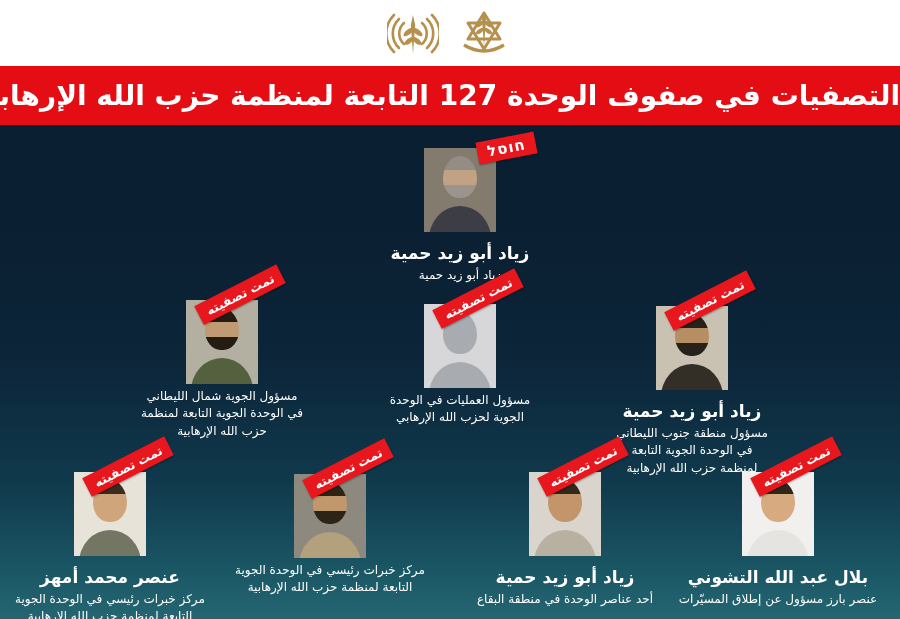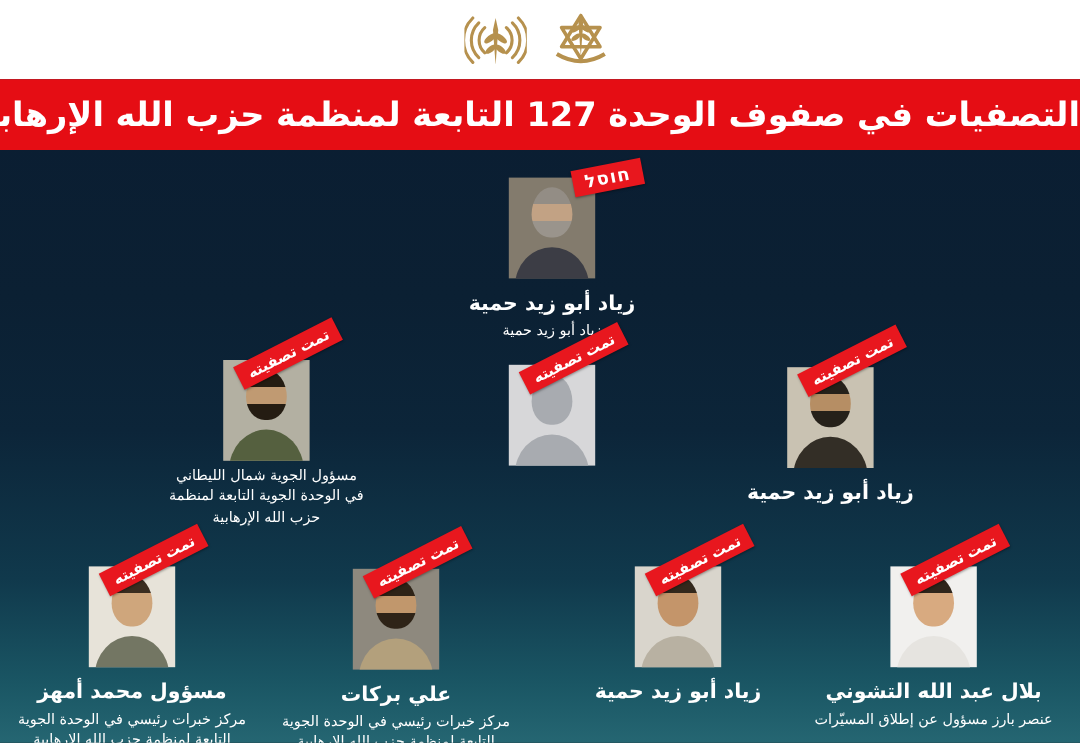--- a/index.html
+++ b/index.html
@@ -167,60 +167,65 @@
 في الوحدة الجوية التابعة لمنظمة
 حزب الله الإرهابية</div>
   </div>
 
   <div class="person pos2">
     <div class="stamp">تمت تصفيته</div>
     <div class="photo ph2">
       <span class="head"></span>
       <span class="torso"></span>
     </div>
+    <div class="prole">مسؤول العمليات في الوحدة
+الجوية لحزب الله الإرهابي</div>
   </div>
 
   <div class="person pos3">
     <div class="stamp">تمت تصفيته</div>
     <div class="photo ph3">
       <span class="head"></span>
       <span class="torso"></span>
     </div>
     <div class="pname">زياد أبو زيد حمية</div>
+    <div class="prole">مسؤول منطقة جنوب الليطاني
+في الوحدة الجوية التابعة
+لمنظمة حزب الله الإرهابية</div>
   </div>
 
   <div class="person pos4">
     <div class="stamp">تمت تصفيته</div>
     <div class="photo ph4">
       <span class="head"></span>
       <span class="torso"></span>
     </div>
-    <div class="pname">مسؤول محمد أمهز</div>
+    <div class="pname">عنصر محمد أمهز</div>
     <div class="prole">مركز خبرات رئيسي في الوحدة الجوية
 التابعة لمنظمة حزب الله الإرهابية</div>
   </div>
 
   <div class="person pos5">
     <div class="stamp">تمت تصفيته</div>
     <div class="photo ph5">
       <span class="head"></span>
       <span class="torso"></span>
     </div>
-    <div class="pname">علي بركات</div>
     <div class="prole">مركز خبرات رئيسي في الوحدة الجوية
 التابعة لمنظمة حزب الله الإرهابية</div>
   </div>
 
   <div class="person pos6">
     <div class="stamp">تمت تصفيته</div>
     <div class="photo ph6">
       <span class="head"></span>
       <span class="torso"></span>
     </div>
     <div class="pname">زياد أبو زيد حمية</div>
+    <div class="prole">أحد عناصر الوحدة في منطقة البقاع</div>
   </div>
 
   <div class="person pos7">
     <div class="stamp">تمت تصفيته</div>
     <div class="photo ph7">
       <span class="head"></span>
       <span class="torso"></span>
     </div>
     <div class="pname">بلال عبد الله التشوني</div>
     <div class="prole">عنصر بارز مسؤول عن إطلاق المسيّرات</div>

